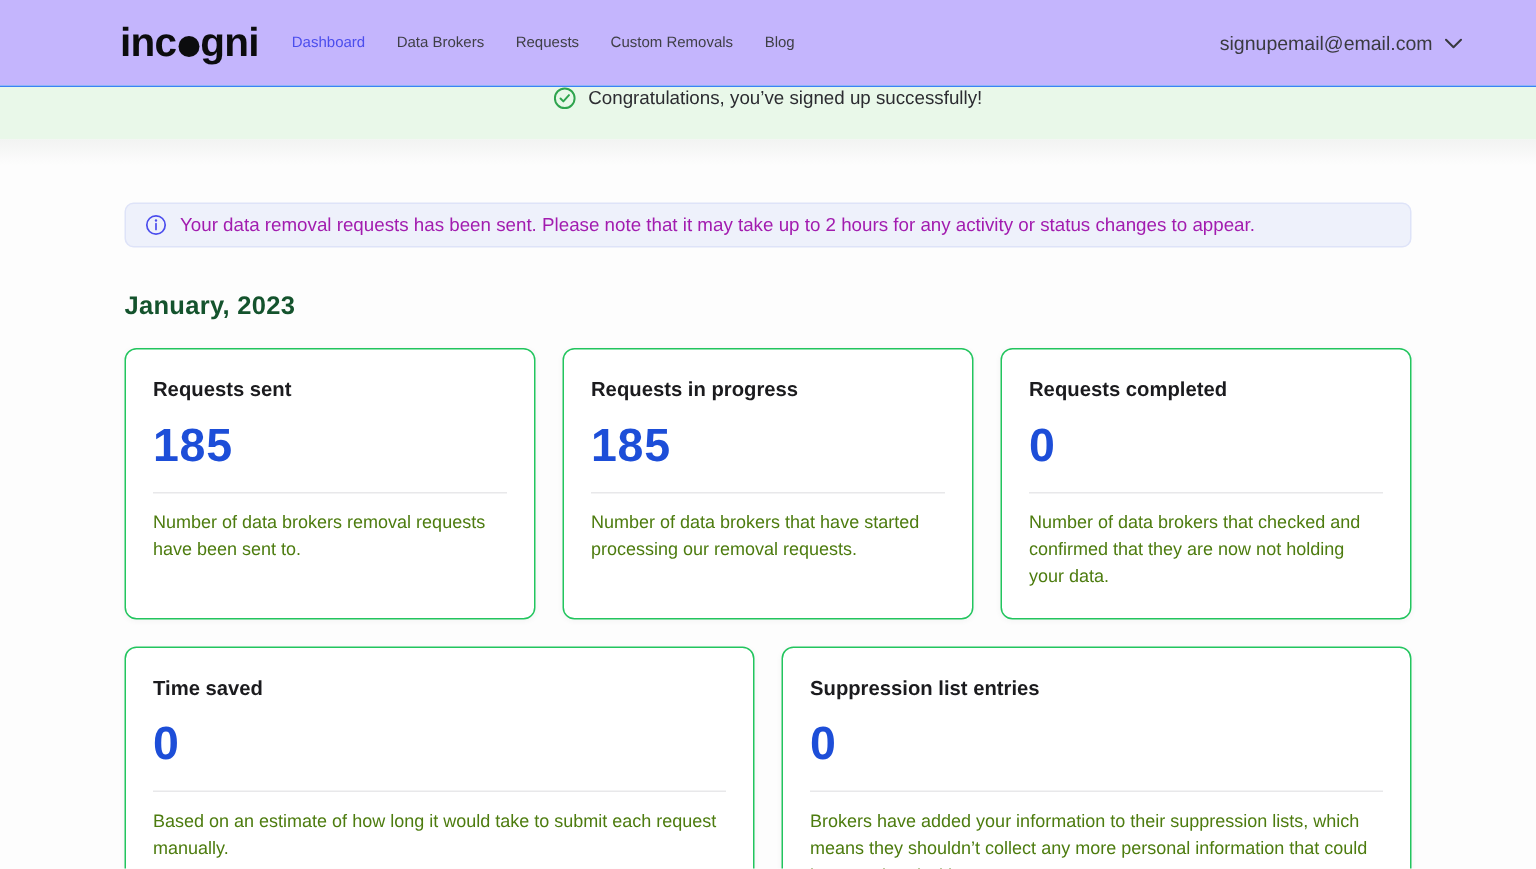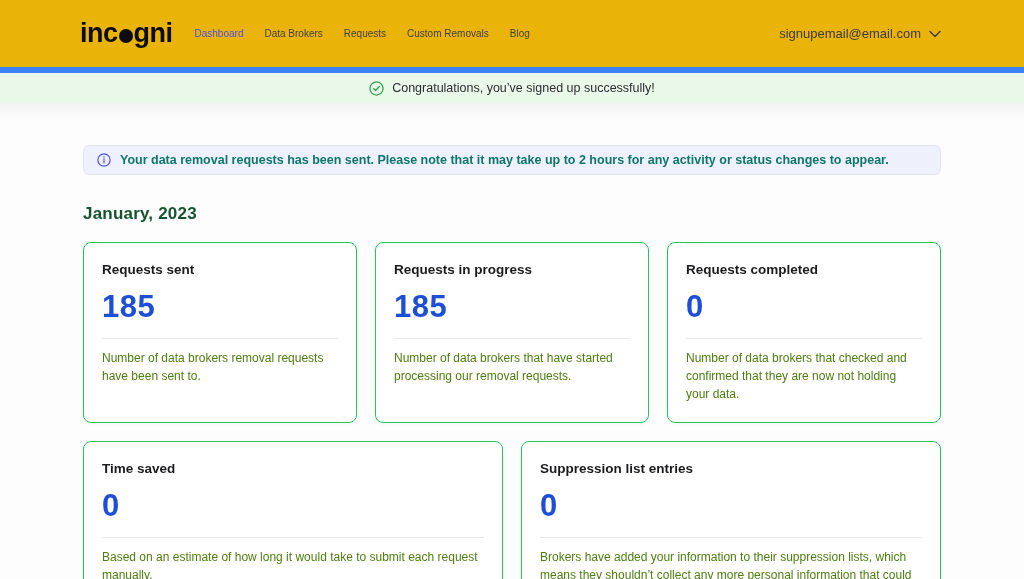--- a/index.html
+++ b/index.html
@@ -6,25 +6,25 @@
   html, body { width: 1024px; height: 579px; }
   body {
     font-family: "Liberation Sans", "DejaVu Sans", sans-serif;
     background: #fdfdfd;
     color: #1b1b1e;
     overflow: hidden;
   }
 
   
   .header {
-    height: 67px;
-    background: #eab308;
-    display: flex;
-    align-items: center;
-    padding: 0 83px 0 80px;
+    height: 57px;
+    background: #c4b5fd;
+    display: flex;
+    align-items: center;
+    padding: 0 49px 0 80px;
   }
   .logo {
     font-weight: 700;
     font-size: 27px;
     letter-spacing: -0.5px;
     color: #0c0c0e;
     display: flex;
     align-items: center;
     cursor: pointer;
   }
@@ -56,23 +56,22 @@
     gap: 8px;
     cursor: pointer;
   }
   .account-email { font-size: 13px; color: #3a3a40; }
   .chevron svg { display: block; }
 
   
   .success-banner {
     height: 36px;
     background: #e9f8e9;
-    border-top: 6px solid #3b82f6;
-    display: flex;
-    align-items: center;
+    border-top: 1px solid #3b82f6;
+    display: flex;
     justify-content: center;
     gap: 8px;
   }
   .success-banner .text { font-size: 12.5px; color: #2c2c31; }
   .banner-fade {
     height: 17px;
     background: linear-gradient(#f2f3f2, #fdfdfd);
   }
 
   
@@ -80,21 +79,21 @@
     margin: 25px 83px 0;
     height: 30px;
     background: #eef1fb;
     border: 1px solid #dee3f8;
     border-radius: 6px;
     display: flex;
     align-items: center;
     gap: 9px;
     padding: 0 13px;
   }
-  .info-banner .text { font-size: 12.5px; color: #0f766e; font-weight: bold; }
+  .info-banner .text { font-size: 12.5px; color: #a21caf; }
 
   
   .period-title {
     margin: 29px 83px 18px;
     font-size: 17px;
     font-weight: 700;
     color: #14532d;
     letter-spacing: 0.2px;
   }
   .stats-row {

